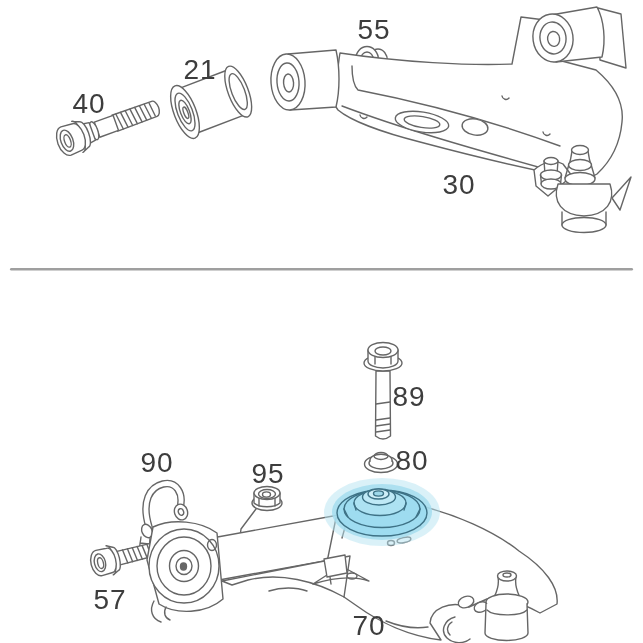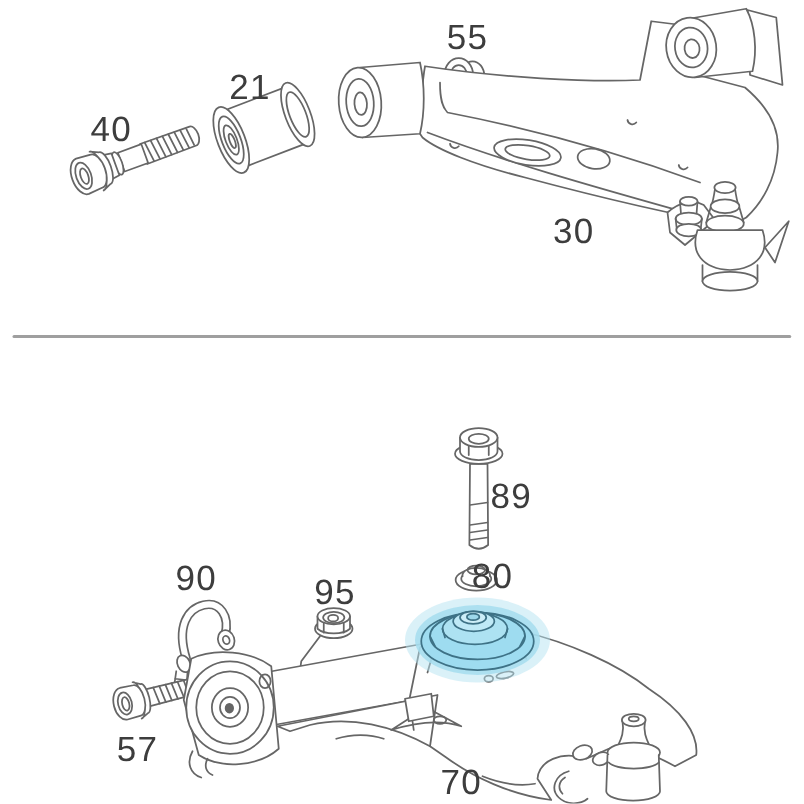--- a/index.html
+++ b/index.html
@@ -199,19 +199,19 @@
         </g>
       </g>
     </g>
   </svg>
 
   <div class="callout" style="left:89px;top:104px">40</div>
   <div class="callout" style="left:200px;top:70px">21</div>
   <div class="callout" style="left:374px;top:30px">55</div>
   <div class="callout" style="left:459px;top:185px">30</div>
   <div class="callout" style="left:409px;top:397px">89</div>
-  <div class="callout" style="left:394px;top:461px">80</div>
+  <div class="callout" style="left:412px;top:461px">80</div>
   <div class="callout" style="left:157px;top:463px">90</div>
   <div class="callout" style="left:268px;top:474px">95</div>
   <div class="callout" style="left:110px;top:600px">57</div>
   <div class="callout" style="left:369px;top:626px">70</div>
 
 </div>
 
 </body></html>

